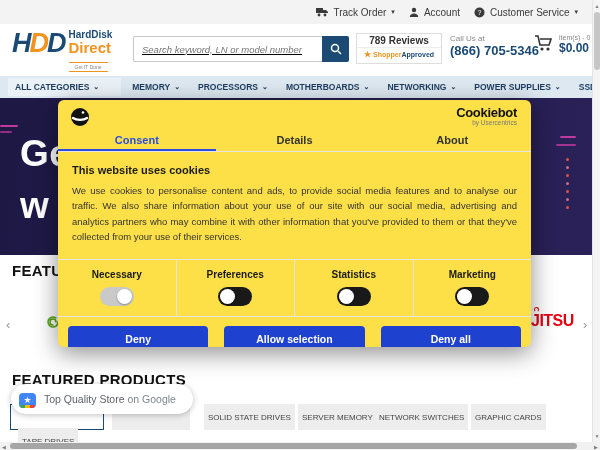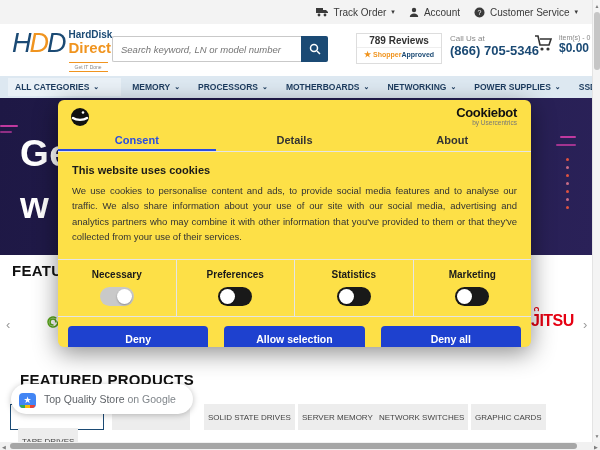--- a/index.html
+++ b/index.html
@@ -8,27 +8,27 @@
   .abs { position:absolute; }
 
   
   .topbar { left:0; top:0; width:592px; height:24px; background:#f3f3f3; display:flex; justify-content:flex-end; align-items:center; gap:14px; padding-right:14px; }
   .topbar .tb-item { display:flex; align-items:center; gap:5px; font-size:10px; color:#3a3a3a; cursor:pointer; }
   .tb-caret { font-size:7px; color:#3a3a3a; }
 
   
   .header { left:0; top:24px; width:592px; height:52px; background:#fff; }
   .logo { left:12px; top:30px; display:flex; align-items:flex-start; gap:4px; }
-  .logo-mark { font-style:italic; font-weight:normal; color:#1b4a74; font-size:27px; line-height:27px; letter-spacing:-2px; }
+  .logo-mark { font-style:italic; font-weight:bold; color:#1b4a74; font-size:27px; line-height:27px; letter-spacing:-2px; }
   .logo-mark .d-orange { color:#f0941f; }
   .logo-text .l1 { color:#1b4a74; font-weight:bold; font-size:10px; line-height:10px; }
   .logo-text .l2 { color:#f0941f; font-weight:bold; font-size:15px; line-height:15px; }
   .logo-tag { font-size:5px; color:#888; margin-top:2px; border-top:1px solid #f0941f; border-bottom:1px solid #f0941f; padding:1px 6px; display:inline-block; }
 
-  .search-wrap { left:112px; top:36px; width:216px; height:26px; display:flex; }
+  .search-wrap { left:133px; top:36px; width:216px; height:26px; display:flex;text-decoration:underline; }
   .search-input { flex:1; border:1px solid #c9c9c9; border-right:none; font-size:9.5px; font-style:italic; color:#555; padding:0 8px; outline:none; border-radius:2px 0 0 2px; }
   .search-btn { width:27px; height:26px; background:#1b4a74; border:none; border-radius:0 2px 2px 0; color:#fff; display:flex; align-items:center; justify-content:center; cursor:pointer; }
 
   .reviews-box { left:356px; top:33px; width:86px; height:31px; border:1px solid #ddd; background:#fff; text-align:center; cursor:pointer; }
   .reviews-count { font-size:10px; font-weight:bold; color:#333; border-bottom:1px solid #eee; padding:1px 0; }
   .shopper-row { font-size:7px; font-weight:bold; padding-top:2px; }
   .shopper-star { color:#f0941f; font-size:8px; }
   .shopper-a { color:#f0941f; }
   .shopper-b { color:#1b4a74; }
 
@@ -55,21 +55,21 @@
 
   
   .feat-heading { left:12px; top:262px; font-size:15px; font-weight:800; color:#111; letter-spacing:.3px; white-space:nowrap; }
   .brand-row { left:0px; top:312px; width:592px; height:26px; }
   .car-arrow { position:absolute; top:5px; font-size:13px; color:#9a9a9a; cursor:pointer; }
   .seagate { position:absolute; left:46px; top:3px; display:flex; align-items:center; gap:3px; }
   .seagate-letters { font-size:7px; letter-spacing:3px; color:#8b8b8b; }
   .fujitsu { position:absolute; left:531px; top:0px; color:#e60012; font-weight:bold; font-size:16px; letter-spacing:-0.5px; }
   .fujitsu-dot { position:absolute; left:534px; top:-5px; width:5px; height:5px; border:1.4px solid #e60012; border-radius:50%; border-bottom-color:transparent; }
 
-  .products-heading { left:12px; top:371px; font-size:15px; font-weight:800; color:#111; letter-spacing:.3px;margin-left:8px; }
+  .products-heading { left:12px; top:371px; font-size:15px; font-weight:800; color:#111; letter-spacing:.3px; }
 
   .google-badge { left:11px; top:384px; width:182px; height:30px; background:#fff; border-radius:15px; box-shadow:0 1px 6px rgba(0,0,0,.25); display:flex; align-items:center; gap:8px; padding-left:8px; z-index:30; }
   .gbag { width:17px; height:17px; position:relative; }
   .gbag-body { position:absolute; left:0; top:2px; width:17px; height:15px; background:#4285f4; border-radius:4px; }
   .gbag-star { position:absolute; left:0; top:3px; width:17px; text-align:center; color:#fff; font-size:9px; line-height:13px; }
   .gbag-strip { position:absolute; left:1px; bottom:0px; width:15px; height:3px; border-radius:0 0 3px 3px; background:linear-gradient(90deg,#34a853 0 33%,#fbbc05 33% 66%,#ea4335 66% 100%); }
   .gbadge-text { font-size:10.5px; color:#5f6368; }
   .gbadge-text .on-g { color:#80868b; }
 
   .cat-btn { position:absolute; top:404px; height:26px; background:#ededed; border:none; font-size:8px; color:#444; font-family:"Liberation Sans",sans-serif; padding:0 4px; cursor:pointer; white-space:nowrap; }

